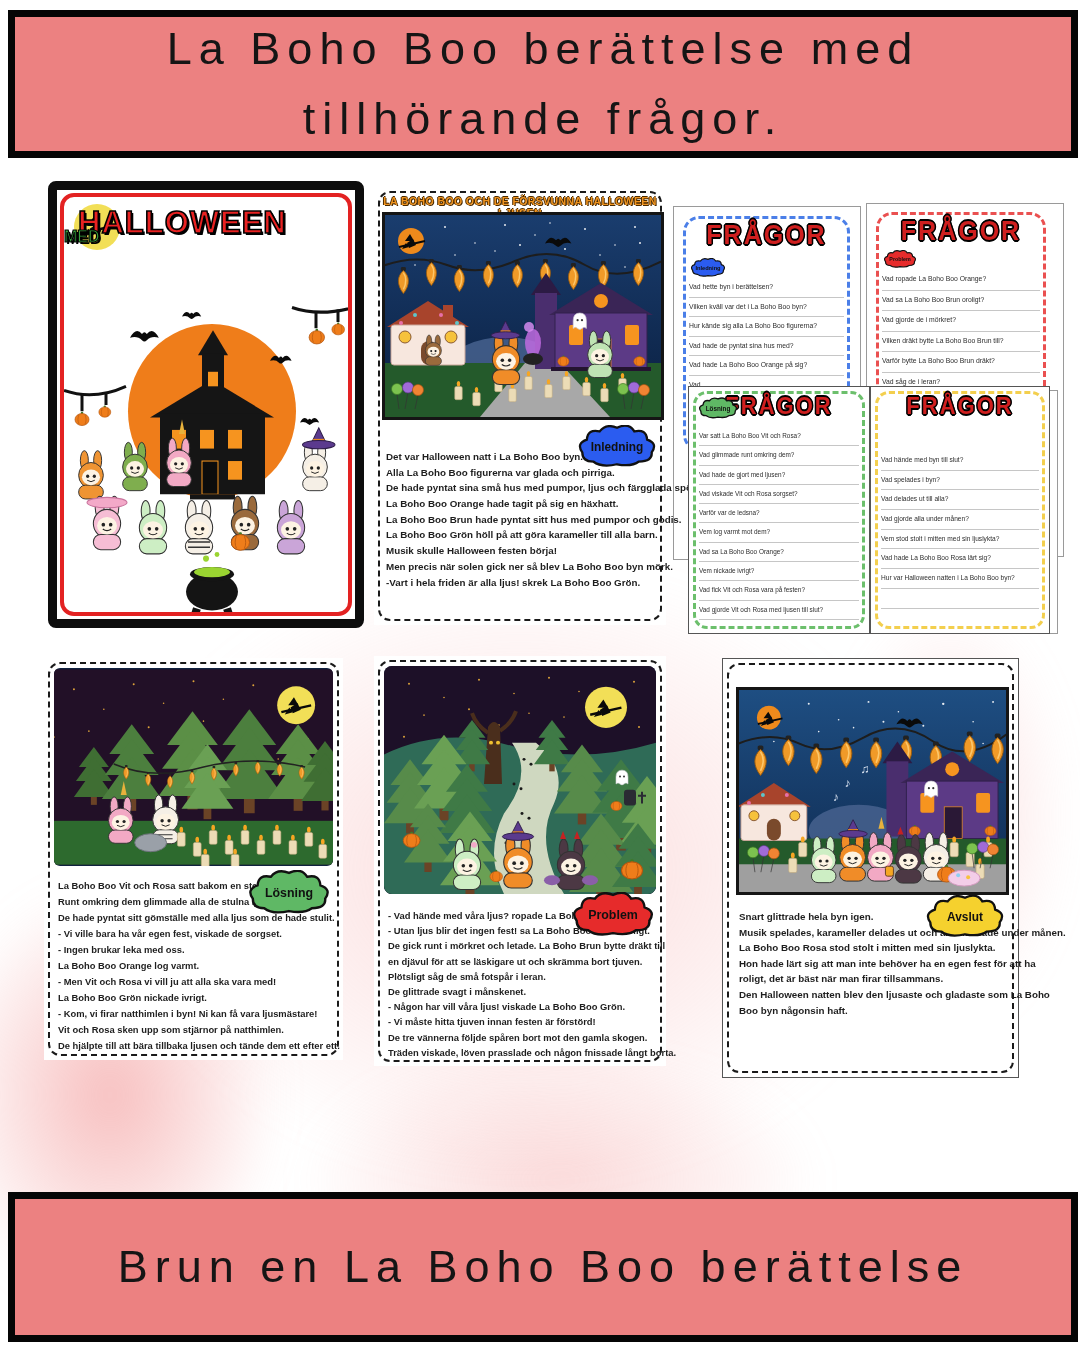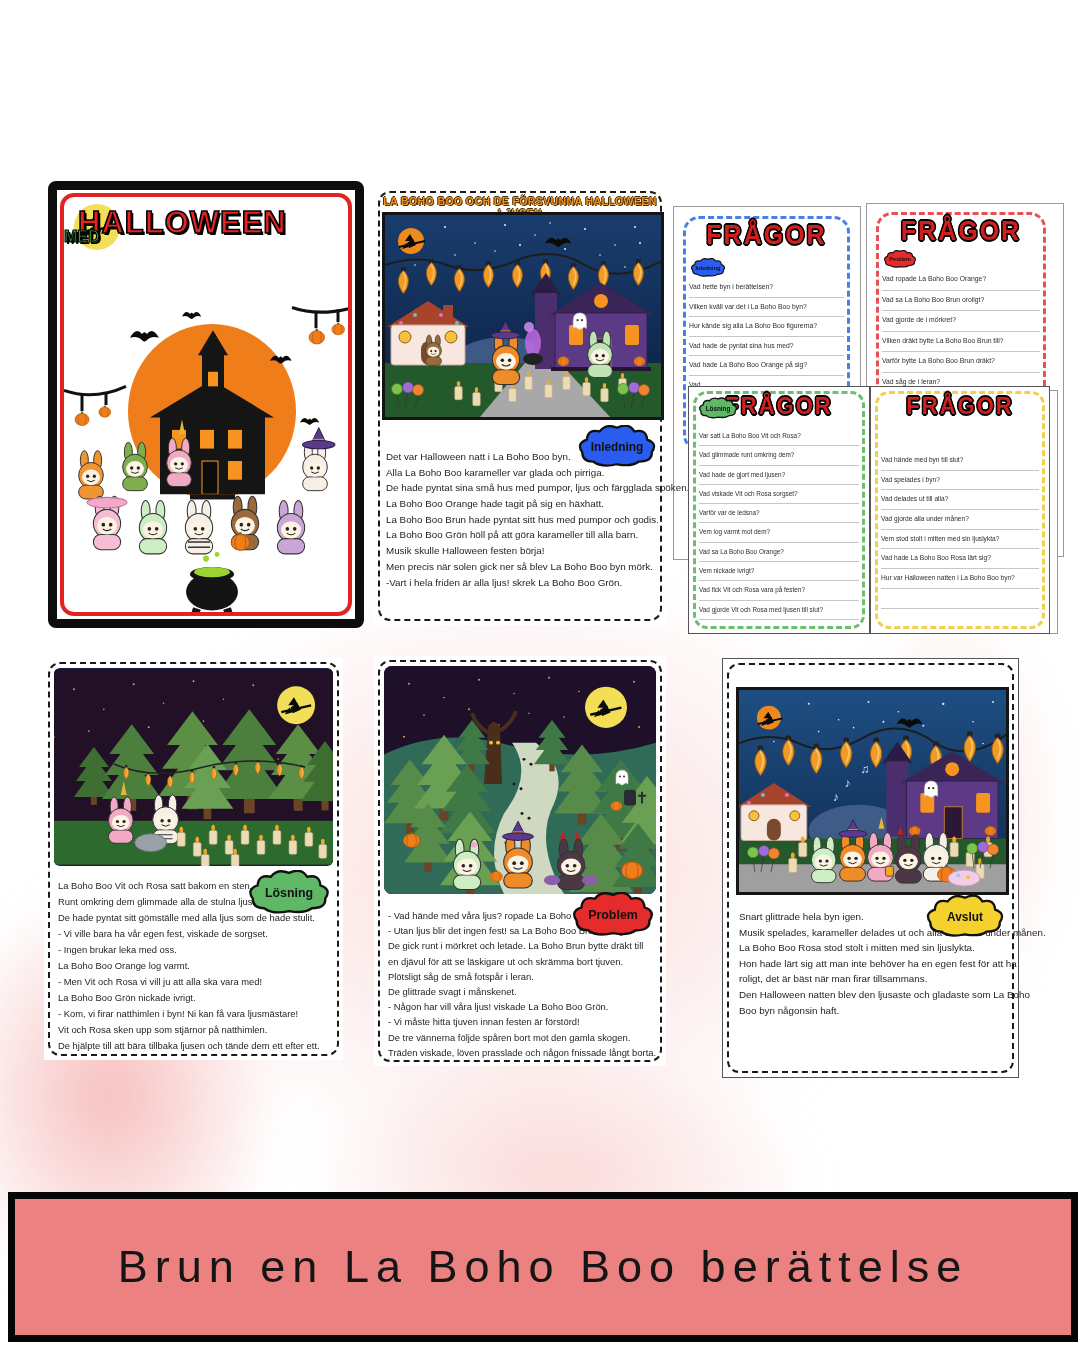--- a/index.html
+++ b/index.html
@@ -33,21 +33,21 @@
   .ct{position:absolute;width:100%;text-align:left;font-weight:700;-webkit-text-stroke:1.6px #000;
       text-shadow:2px 2px 0 #000;}
   .ct1{top:8px;left:14px;font-size:31px;color:#e82222;letter-spacing:1px;}
   .ct2{top:31px;font-size:16px;color:#35a23c;-webkit-text-stroke:1.2px #000;}
   .ct3{top:66px;font-size:26px;color:#e82222;letter-spacing:1px;}
 
   
   .stitle{position:absolute;top:8px;width:100%;text-align:center;font-size:10.5px;font-weight:900;
           text-transform:uppercase;color:#f0941f;letter-spacing:.4px;text-shadow:1px 1px 0 #4a2a00,-1px 0 0 #4a2a00,0 -1px 0 #4a2a00;}
   .img{position:absolute;border:3px solid #151515;background:#10223f;}
-  .lines{position:absolute;z-index:2;}
+  .lines{position:absolute;z-index:2;font-weight:bold;}
   .line{color:#1e1e1e;white-space:nowrap;}
   .ftitle{position:absolute;width:100%;text-align:center;font-weight:900;color:#cf1f1f;
           letter-spacing:2px;transform:scaleY(1.12);
           text-shadow:1.5px 0 #000,-1.5px 0 #000,0 1.5px #000,0 -1.5px #000,1px 1px #000,-1px -1px #000,1px -1px #000,-1px 1px #000;}
   .qrows{position:absolute;left:10px;right:10px;}
   .qrow{position:relative;border-bottom:1px solid #c6c6c6;color:#2d2d2d;padding-top:5px;box-sizing:border-box;}
   .badge{position:absolute;z-index:3;}
   .badge text{font-family:"Liberation Sans",sans-serif;font-weight:bold;fill:#111;}
 </style>
 </head>
@@ -113,20 +113,24 @@
   <path id="cloud" d="M16,40 Q4,40 4,30 Q-3,20 9,16 Q10,4 23,7 Q30,-2 42,3 Q55,-3 61,7 Q74,4 75,16 Q87,20 80,30 Q81,40 66,40 Q58,46 42,43 Q25,47 16,40 Z"></path>
 </defs>
 </svg>
 
 <div class="canvas">
   <div class="blob b1"></div>
   <div class="blob b2"></div>
   <div class="blob b3"></div>
   <div class="blob b4"></div>
 
+  <div class="banner banner-top">
+    <div class="bl">La Boho Boo berättelse med</div>
+    <div class="bl">tillhörande frågor.</div>
+  </div>
 
   <div class="page cover">
     <div class="cover-in">
       <svg style="position:absolute;left:4px;top:4px" width="58" height="52" viewBox="0 0 58 52">
         <circle cx="29" cy="26" r="23" fill="#f2df57"></circle>
         <use href="#witch" transform="translate(10,16) scale(1.3)"></use>
       </svg>
       <div class="ct ct1">HALLOWEEN</div>
       <div class="ct ct2">MED</div>
       <svg style="position:absolute;left:0;top:98px" width="296" height="330" viewBox="0 0 296 318" preserveAspectRatio="none">
@@ -290,21 +294,21 @@
       </g>
       <use href="#balloon3" transform="translate(6,168)"></use>
       <use href="#balloon3" transform="translate(232,168)"></use>
     </svg>
     <svg class="badge" style="right:10px;top:238px" width="78" height="42" viewBox="0 0 84 46">
       <use href="#cloud" fill="#2b5cf0" stroke="#111" stroke-width="2.5"></use>
       <text x="42" y="28" text-anchor="middle" font-size="13">Inledning</text>
     </svg>
     <div class="lines" style="left:12px;top:264px;font-size:9.8px">
       <div class="line" style="height:15.7px">Det var Halloween natt i La Boho Boo byn.</div>
-      <div class="line" style="height:15.7px">Alla La Boho Boo karameller var glada och pirriga.</div>
+      <div class="line" style="height:15.7px">Alla La Boho Boo figurerna var glada och pirriga.</div>
       <div class="line" style="height:15.7px">De hade pyntat sina små hus med pumpor, ljus och färgglada spöken.</div>
       <div class="line" style="height:15.7px">La Boho Boo Orange hade tagit på sig en häxhatt.</div>
       <div class="line" style="height:15.7px">La Boho Boo Brun hade pyntat sitt hus med pumpor och godis.</div>
       <div class="line" style="height:15.7px">La Boho Boo Grön höll på att göra karameller till alla barn.</div>
       <div class="line" style="height:15.7px">Musik skulle Halloween festen börja!</div>
       <div class="line" style="height:15.7px">Men precis när solen gick ner så blev La Boho Boo byn mörk.</div>
       <div class="line" style="height:15.7px">-Vart i hela friden är alla ljus! skrek La Boho Boo Grön.</div>
     </div>
   </div>
 

